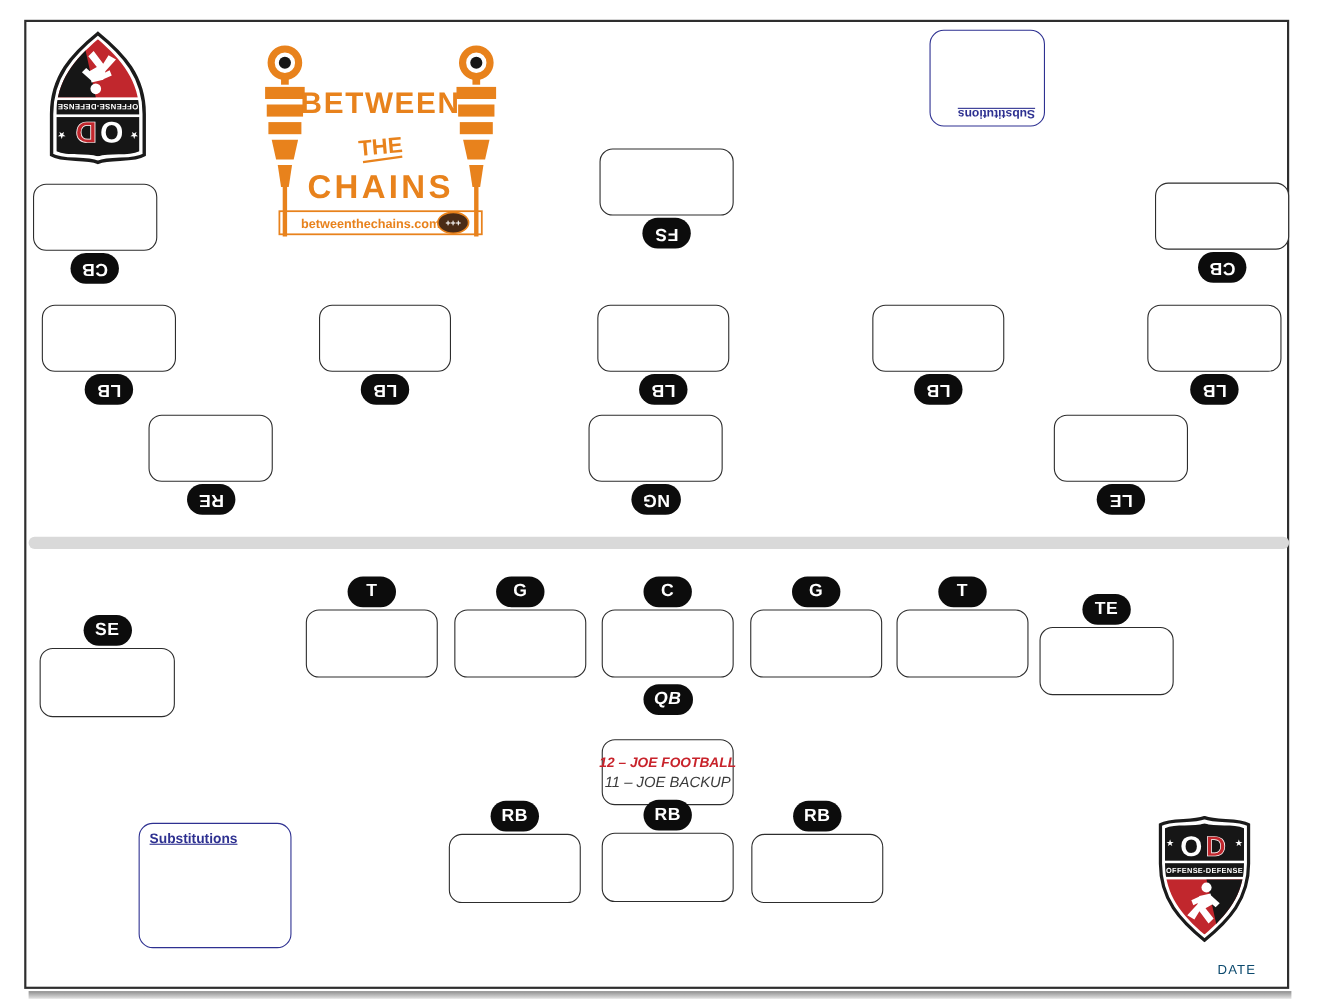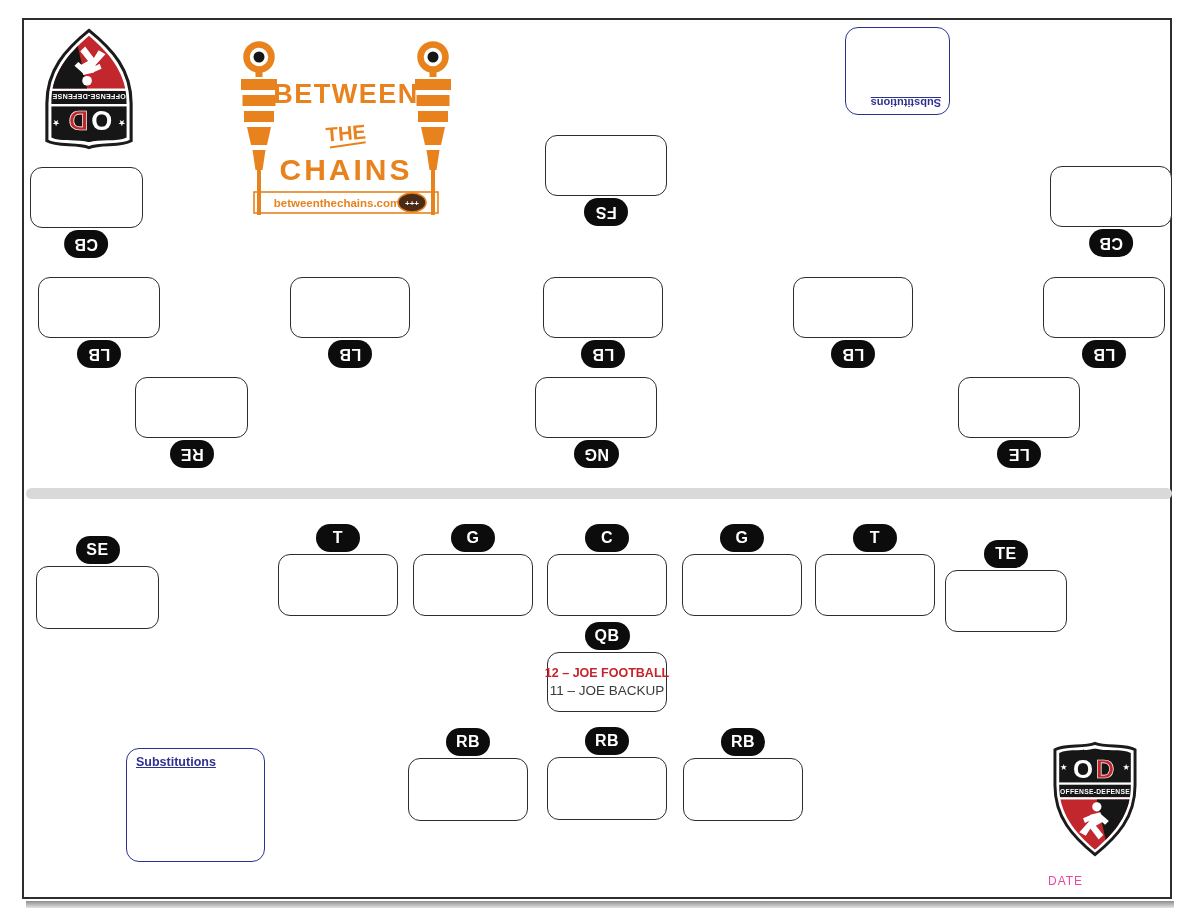--- a/index.html
+++ b/index.html
@@ -25,22 +25,22 @@
   .qb-starter{font-weight:bold;font-size:12.5px;color:#C8232B;white-space:nowrap;}
   .qb-backup{font-size:13.5px;color:#3b3b3b;white-space:nowrap;}
 
   .subbox{position:absolute;border:1.6px solid #2E3191;border-radius:13px;background:#fff;
           box-sizing:border-box;}
   .sublabel{color:#2E3191;font-weight:bold;text-decoration:underline;
             padding:6px 0 0 9px;font-size:12.5px;}
   .subbox.small .sublabel{font-size:11px;padding:5px 0 0 8px;}
 
   .logo-wrap{position:absolute;}
-  .date-label{position:absolute;left:1048px;top:874px;width:94px;text-align:left;
-              font-size:12px;color:#ec4899;letter-spacing:1px;}
+  .date-label{position:absolute;left:1048px;top:874px;width:94px;text-align:right;
+              font-size:12px;color:#0c4a6e;letter-spacing:1px;}
 </style>
 </head>
 <body>
 
 <div class="board">
 
   <div class="frame"></div>
   <div class="bottom-shadow"></div>
   <div class="divider"></div>
 
@@ -142,21 +142,21 @@
   </div>
   <div class="slot" style="left:535px;top:377px;width:122px;">
     <div class="pbox" style="height:61px;"></div>
     <div class="badge flip"><span>NG</span></div>
   </div>
   <div class="slot" style="left:958px;top:377px;width:122px;">
     <div class="pbox" style="height:61px;"></div>
     <div class="badge flip"><span>LE</span></div>
   </div>
 
-  <div class="slot" style="left:36px;top:534px;width:123px;">
+  <div class="slot" style="left:36px;top:557px;width:123px;">
     <div class="badge"><span>SE</span></div>
     <div class="pbox" style="height:63px;"></div>
   </div>
   <div class="slot" style="left:278px;top:522px;width:120px;">
     <div class="badge"><span>T</span></div>
     <div class="pbox" style="height:62px;"></div>
   </div>
   <div class="slot" style="left:413px;top:522px;width:120px;">
     <div class="badge"><span>G</span></div>
     <div class="pbox" style="height:62px;"></div>
@@ -171,23 +171,23 @@
   </div>
   <div class="slot" style="left:815px;top:522px;width:120px;">
     <div class="badge"><span>T</span></div>
     <div class="pbox" style="height:62px;"></div>
   </div>
   <div class="slot" style="left:945px;top:522px;width:122px;margin-top:16px;">
     <div class="badge"><span>TE</span></div>
     <div class="pbox" style="height:62px;"></div>
   </div>
 
-  <div class="slot" style="left:547px;top:620px;width:120px;">
+  <div class="slot" style="left:547px;top:620px;width:120px;font-style:italic;">
     <div class="badge"><span>QB</span></div>
-    <div class="pbox qb-box" style="height:60px;">
+    <div class="pbox qb-box" style="height:60px;margin-top:20px;">
       <div class="qb-starter">12 – JOE FOOTBALL</div>
       <div class="qb-backup">11 – JOE BACKUP</div>
     </div>
   </div>
 
   <div class="slot" style="left:408px;top:726px;width:120px;">
     <div class="badge"><span>RB</span></div>
     <div class="pbox" style="height:63px;"></div>
   </div>
   <div class="slot" style="left:547px;top:725px;width:120px;">

